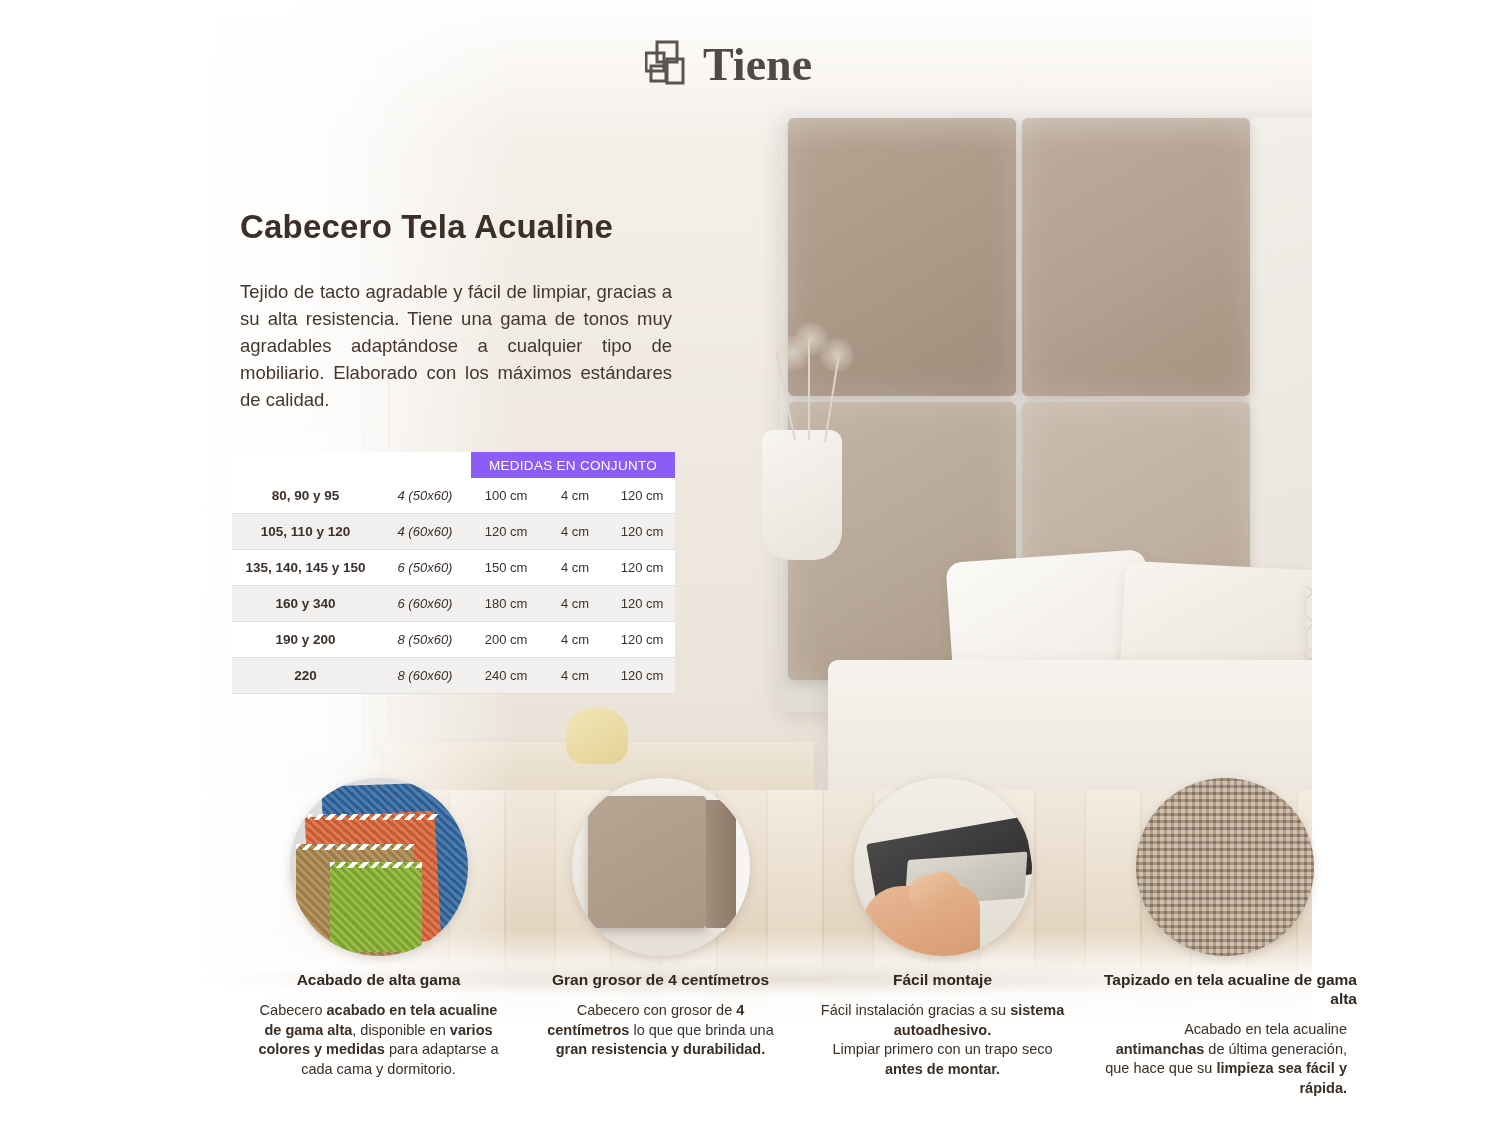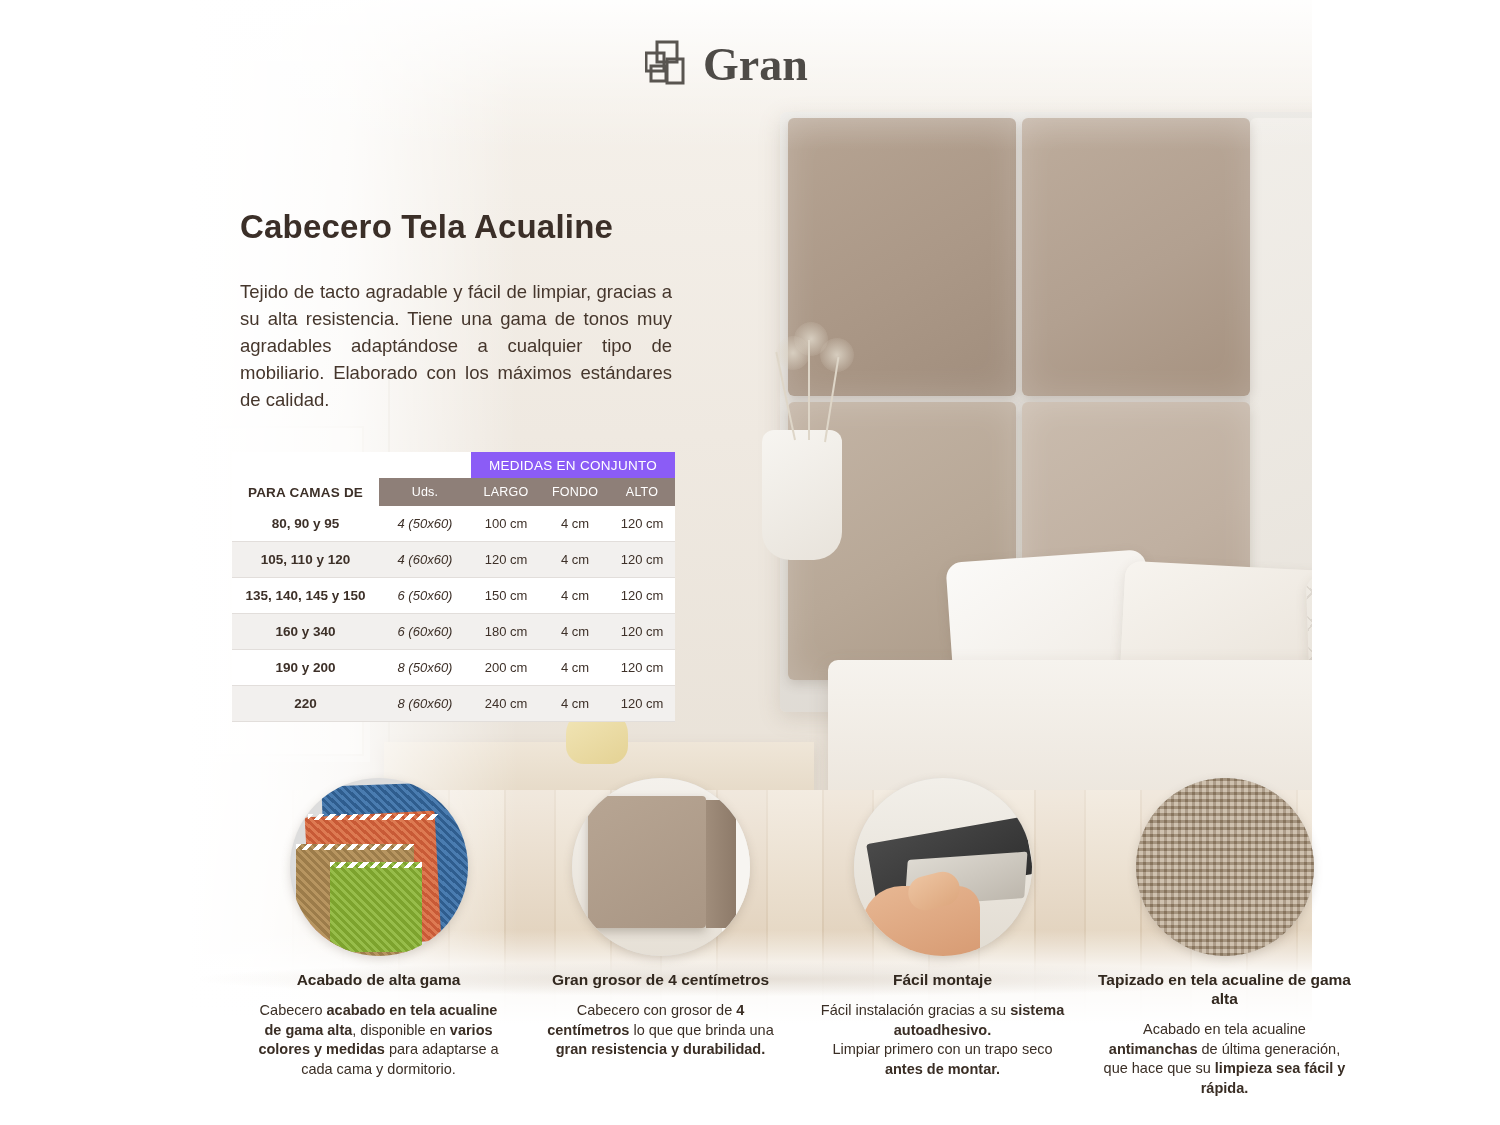--- a/index.html
+++ b/index.html
@@ -454,48 +454,41 @@
 
   <div class="logo">
     <span class="logo-mark">
       <svg width="48" height="52" viewBox="0 0 48 52">
         <rect x="1" y="14" width="18" height="18" fill="none" stroke="#595550" stroke-width="3"></rect>
         <rect x="12" y="3" width="20" height="20" fill="none" stroke="#595550" stroke-width="3"></rect>
         <rect x="6" y="27" width="15" height="15" fill="none" stroke="#595550" stroke-width="3"></rect>
         <rect x="22" y="20" width="16" height="24" fill="none" stroke="#595550" stroke-width="3"></rect>
       </svg>
     </span>
-    <span class="logo-text">Gran</span>
+    <span class="logo-text">Tiene</span>
   </div>
 
   <div class="title">Cabecero Tela Acualine</div>
   <div class="desc">Tejido de tacto agradable y fácil de limpiar, gracias a su alta resistencia. Tiene una gama de tonos muy agradables adaptándose a cualquier tipo de mobiliario. Elaborado con los máximos estándares de calidad.</div>
 
   <div class="table-wrap">
     <table class="specs">
       <colgroup>
         <col class="col-camas">
           <col class="col-uds">
           <col class="col-largo">
           <col class="col-fondo">
           <col class="col-alto">
       </colgroup>
       <thead>
         <tr>
           <th class="blank-top"></th>
           <th class="blank-top"></th>
           <th class="th-group" colspan="3">MEDIDAS EN CONJUNTO</th>
         </tr>
-        <tr>
-          <th class="th-left">PARA CAMAS DE</th>
-          <th class="th-sub">Uds.</th>
-          <th class="th-sub">LARGO</th>
-          <th class="th-sub">FONDO</th>
-          <th class="th-sub">ALTO</th>
-        </tr>
       </thead>
       <tbody>
         <tr class="odd">
           <td class="camas">80, 90 y 95</td>
           <td class="uds">4 (50x60)</td>
           <td>100 cm</td>
           <td>4 cm</td>
           <td>120 cm</td>
         </tr>
         <tr class="even">
@@ -571,21 +564,21 @@
         <div class="c3-bg"></div>
         <div class="c3-strip"></div>
         <div class="c3-peel"></div>
         <div class="c3-hand"></div>
         <div class="c3-finger"></div>
       </div>
       <div class="feat-title">Fácil montaje</div>
       <div class="feat-text">Fácil instalación gracias a su <b>sistema autoadhesivo.</b><br>Limpiar primero con un trapo seco <b>antes de montar.</b></div>
     </div>
 
-    <div class="feature" style="left:904px; top:0;">
+    <div class="feature" style="left:904px; top:0;text-align:right;">
       <div class="circle">
         <div class="c4"></div>
       </div>
       <div class="feat-title">Tapizado en tela acualine de gama alta</div>
       <div class="feat-text">Acabado en tela acualine <b>antimanchas</b> de última generación, que hace que su <b>limpieza sea fácil y rápida.</b></div>
     </div>
 
   </div>
 
 </div>

